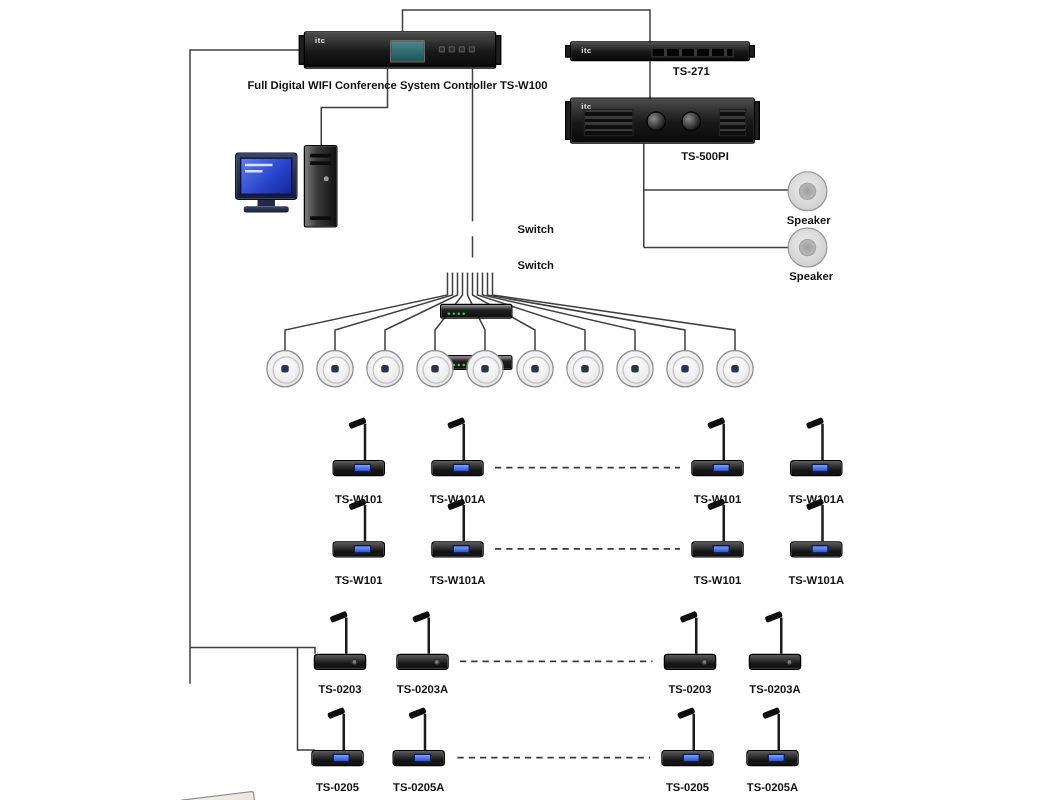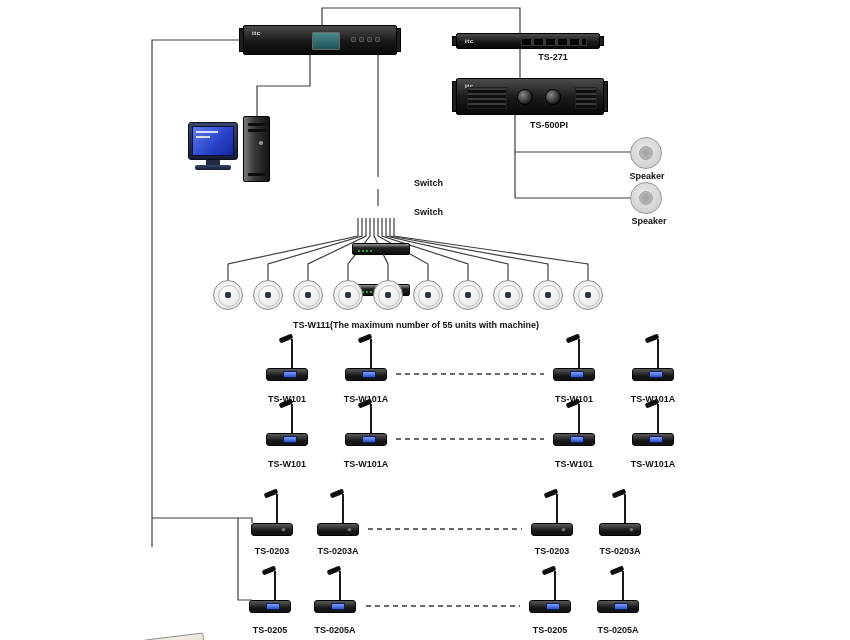--- a/index.html
+++ b/index.html
@@ -98,39 +98,40 @@
     <i class="ear r"></i>
     <b class="brand">itc</b>
     <i class="ctrl-screen"></i>
     <span class="ctrl-btns">
         <i></i>
         <i></i>
         <i></i>
         <i></i>
       </span>
   </div>
+  <span class="lbl center" style="left:318px;top:63px">Full Digital WIFI Conference System Controller TS-W100</span>
 
   <div class="dev rack" style="left:456px;top:33px;width:144px;height:16px">
     <i class="ear l"></i>
     <i class="ear r"></i>
     <b class="brand">itc</b>
     <i class="ports"></i>
   </div>
   <span class="lbl center" style="left:553px;top:52px">TS-271</span>
 
   <div class="dev rack" style="left:456px;top:78px;width:148px;height:37px">
     <i class="ear l"></i>
     <i class="ear r"></i>
     <b class="brand">itc</b>
     <i class="vent" style="left:10px;width:40px"></i>
     <i class="vent" style="left:118px;width:22px"></i>
     <i class="knob" style="left:60px;top:10px"></i>
     <i class="knob" style="left:88px;top:10px"></i>
   </div>
-  <span class="lbl center" style="left:549px;top:120px">TS-500PI</span>
+  <span class="lbl center" style="left:564px;top:120px">TS-500PI</span>
 
   <div class="dev speaker" style="left:630px;top:137px"></div>
   <span class="lbl center" style="left:647px;top:171px">Speaker</span>
   <div class="dev speaker" style="left:630px;top:182px"></div>
   <span class="lbl center" style="left:649px;top:216px">Speaker</span>
 
   <div class="dev tower" style="left:243px;top:116px;z-index:2">
     <i style="top:6px"></i>
     <i style="top:12px"></i>
     <i class="pwr"></i>
@@ -169,21 +170,20 @@
   <div class="dev cunit" style="left:213px;top:280px"></div>
   <div class="dev cunit" style="left:253px;top:280px"></div>
   <div class="dev cunit" style="left:293px;top:280px"></div>
   <div class="dev cunit" style="left:333px;top:280px"></div>
   <div class="dev cunit" style="left:373px;top:280px"></div>
   <div class="dev cunit" style="left:413px;top:280px"></div>
   <div class="dev cunit" style="left:453px;top:280px"></div>
   <div class="dev cunit" style="left:493px;top:280px"></div>
   <div class="dev cunit" style="left:533px;top:280px"></div>
   <div class="dev cunit" style="left:573px;top:280px"></div>
-  <span class="lbl" style="left:293px;top:320px">TS-W111(The maximum number of 55 units with machine)</span>
 
   <div class="dev mic screened" style="left:264px;top:335px">
       <i class="cap"></i>
       <i class="stem"></i>
       <i class="base"></i>
       <i class="scr"></i>
     </div>
   <div class="dev mic screened" style="left:343px;top:335px">
       <i class="cap"></i>
       <i class="stem"></i>

